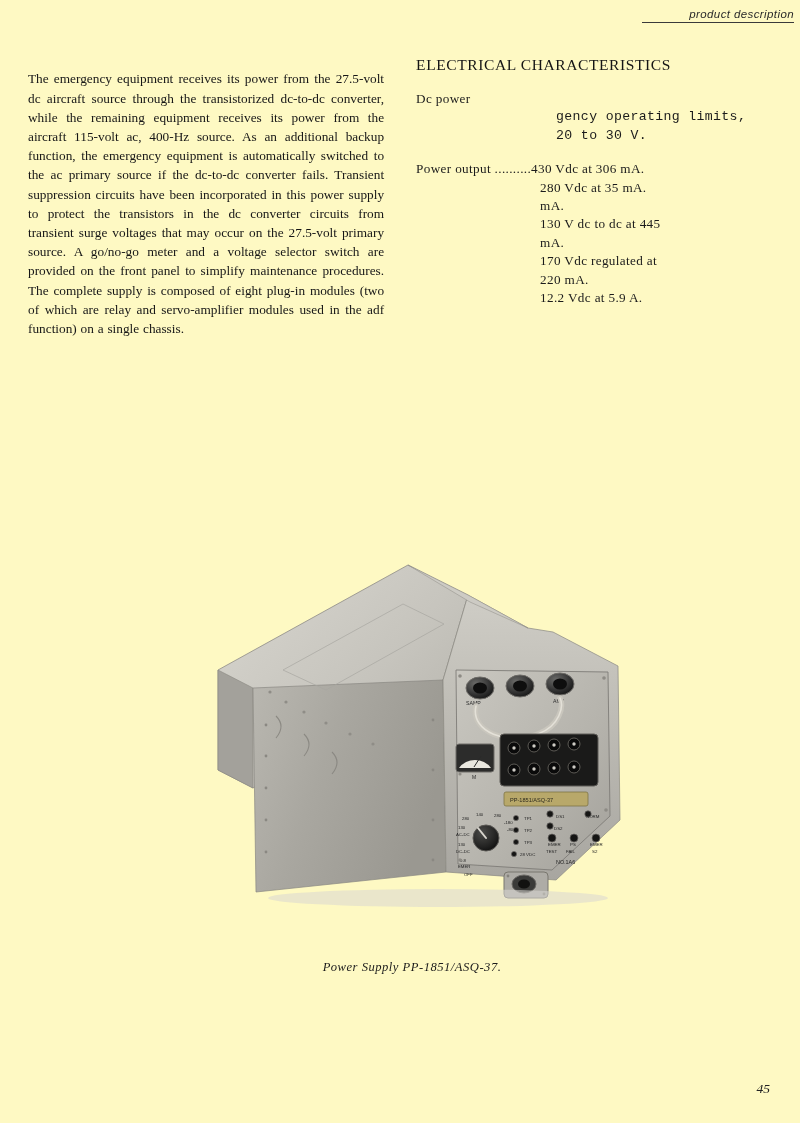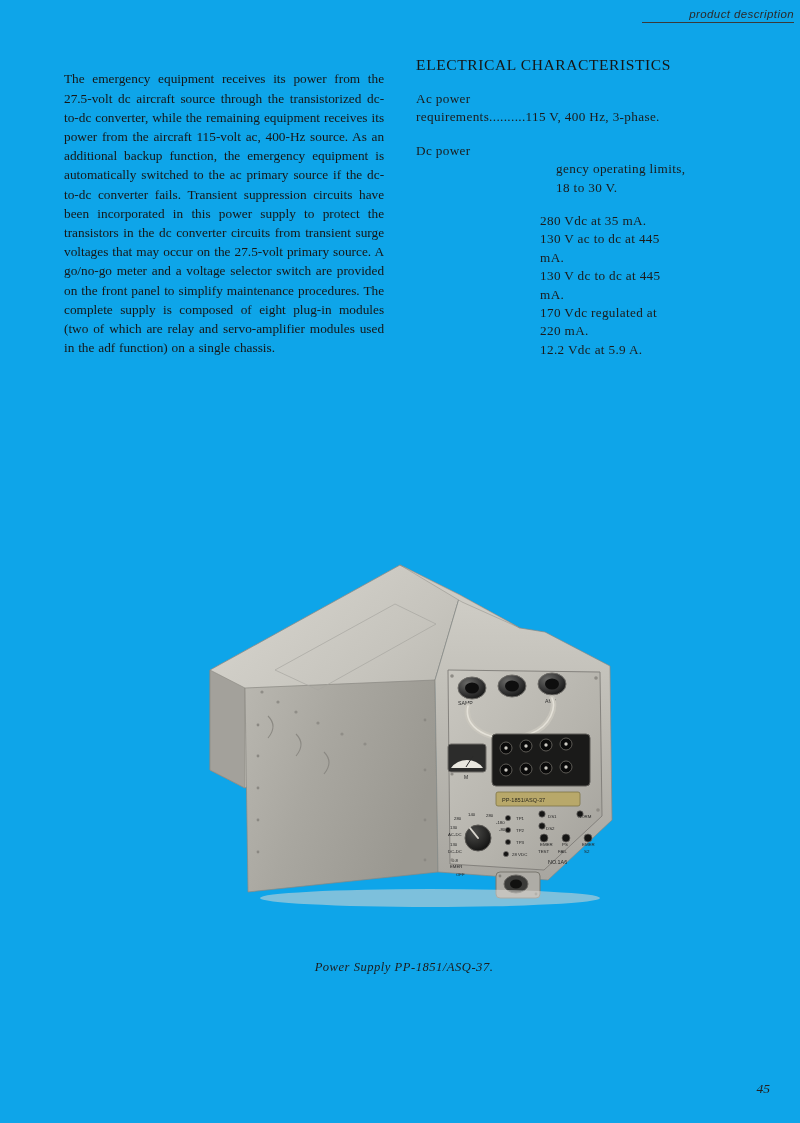--- a/index.html
+++ b/index.html
@@ -4,21 +4,21 @@
 <style>
   html, body {
     margin: 0;
     padding: 0;
     background: #ffffff;
   }
   .page {
     position: relative;
     width: 800px;
     height: 1123px;
-    background: #0ea5e9;
+    background: #fef9c3;
     font-family: "Liberation Serif", serif;
     color: #1b1b1b;
     overflow: hidden;
   }
 
   
   .running-head {
     position: absolute;
     top: 8px;
     right: 6px;
@@ -56,21 +56,20 @@
     width: 372px;
   }
 
   .body-text {
     font-size: 13.3px;
     line-height: 19.2px;
     text-align: justify;
     text-justify: inter-word;
     word-spacing: 0.5px;
     color: #161616;
-    margin-left: 36px;
   }
 
   h2.section-title {
     margin: 0 0 16px 0;
     font-size: 15.5px;
     font-weight: normal;
     letter-spacing: 0.6px;
     color: #151515;
   }
 
@@ -90,26 +89,27 @@
   }
   .spec-indent {
     display: block;
     padding-left: 124px;
     white-space: pre;
   }
   .spec-indent2 {
     display: block;
     padding-left: 140px;
     white-space: pre;
+    font-family: Liberation Mono, monospace;
   }
 
   
   .figure {
     position: absolute;
-    left: 4px;
+    left: 12px;
     top: 495px;
     width: 676px;
     height: 490px;
   }
   .photo-wrap {
     position: absolute;
     left: 196px;
     top: 25px;
     width: 440px;
     height: 400px;
@@ -150,34 +150,30 @@
 
   <div class="columns">
 
     <div class="col-left">
       <p class="body-text">The emergency equipment receives its power from the 27.5-volt dc aircraft source through the transistorized dc-to-dc converter, while the remaining equipment receives its power from the aircraft 115-volt ac, 400-Hz source.   As an additional backup function, the emergency equipment is automatically switched to the ac primary source if the dc-to-dc converter fails. Transient suppression circuits have been incorporated in this power supply to protect the transistors in the dc converter circuits from transient surge voltages that may occur on the 27.5-volt primary source.   A go/no-go meter and a voltage selector switch are provided on the front panel to simplify maintenance procedures.   The complete supply is composed of eight plug-in modules (two of which are relay and servo-amplifier modules used in the adf function) on a single chassis.</p>
     </div>
 
     <div class="col-right">
       <h2 class="section-title">ELECTRICAL CHARACTERISTICS</h2>
 
-      <div class="spec-group">
-        <span class="spec-label">Ac power</span>
-        <span class="spec-line"><span>requirements..........</span><span>115 V, 400 Hz, 3-phase.</span></span>
-      </div>
 
       <div class="spec-group">
         <span class="spec-label">Dc power</span>
         <span class="spec-indent2">gency operating limits,</span>
-        <span class="spec-indent2">18 to 30 V.</span>
+        <span class="spec-indent2">20 to 30 V.</span>
       </div>
 
       <div class="spec-group">
+        <span class="spec-line"><span>Power output ..........</span><span>430 Vdc at 306 mA.</span></span>
         <span class="spec-indent">280 Vdc at 35 mA.</span>
-        <span class="spec-indent">130 V ac to dc at 445</span>
         <span class="spec-indent">mA.</span>
         <span class="spec-indent">130 V dc to dc at 445</span>
         <span class="spec-indent">mA.</span>
         <span class="spec-indent">170 Vdc regulated at</span>
         <span class="spec-indent">220 mA.</span>
         <span class="spec-indent">12.2 Vdc at 5.9 A.</span>
       </div>
     </div>
   </div>
 

